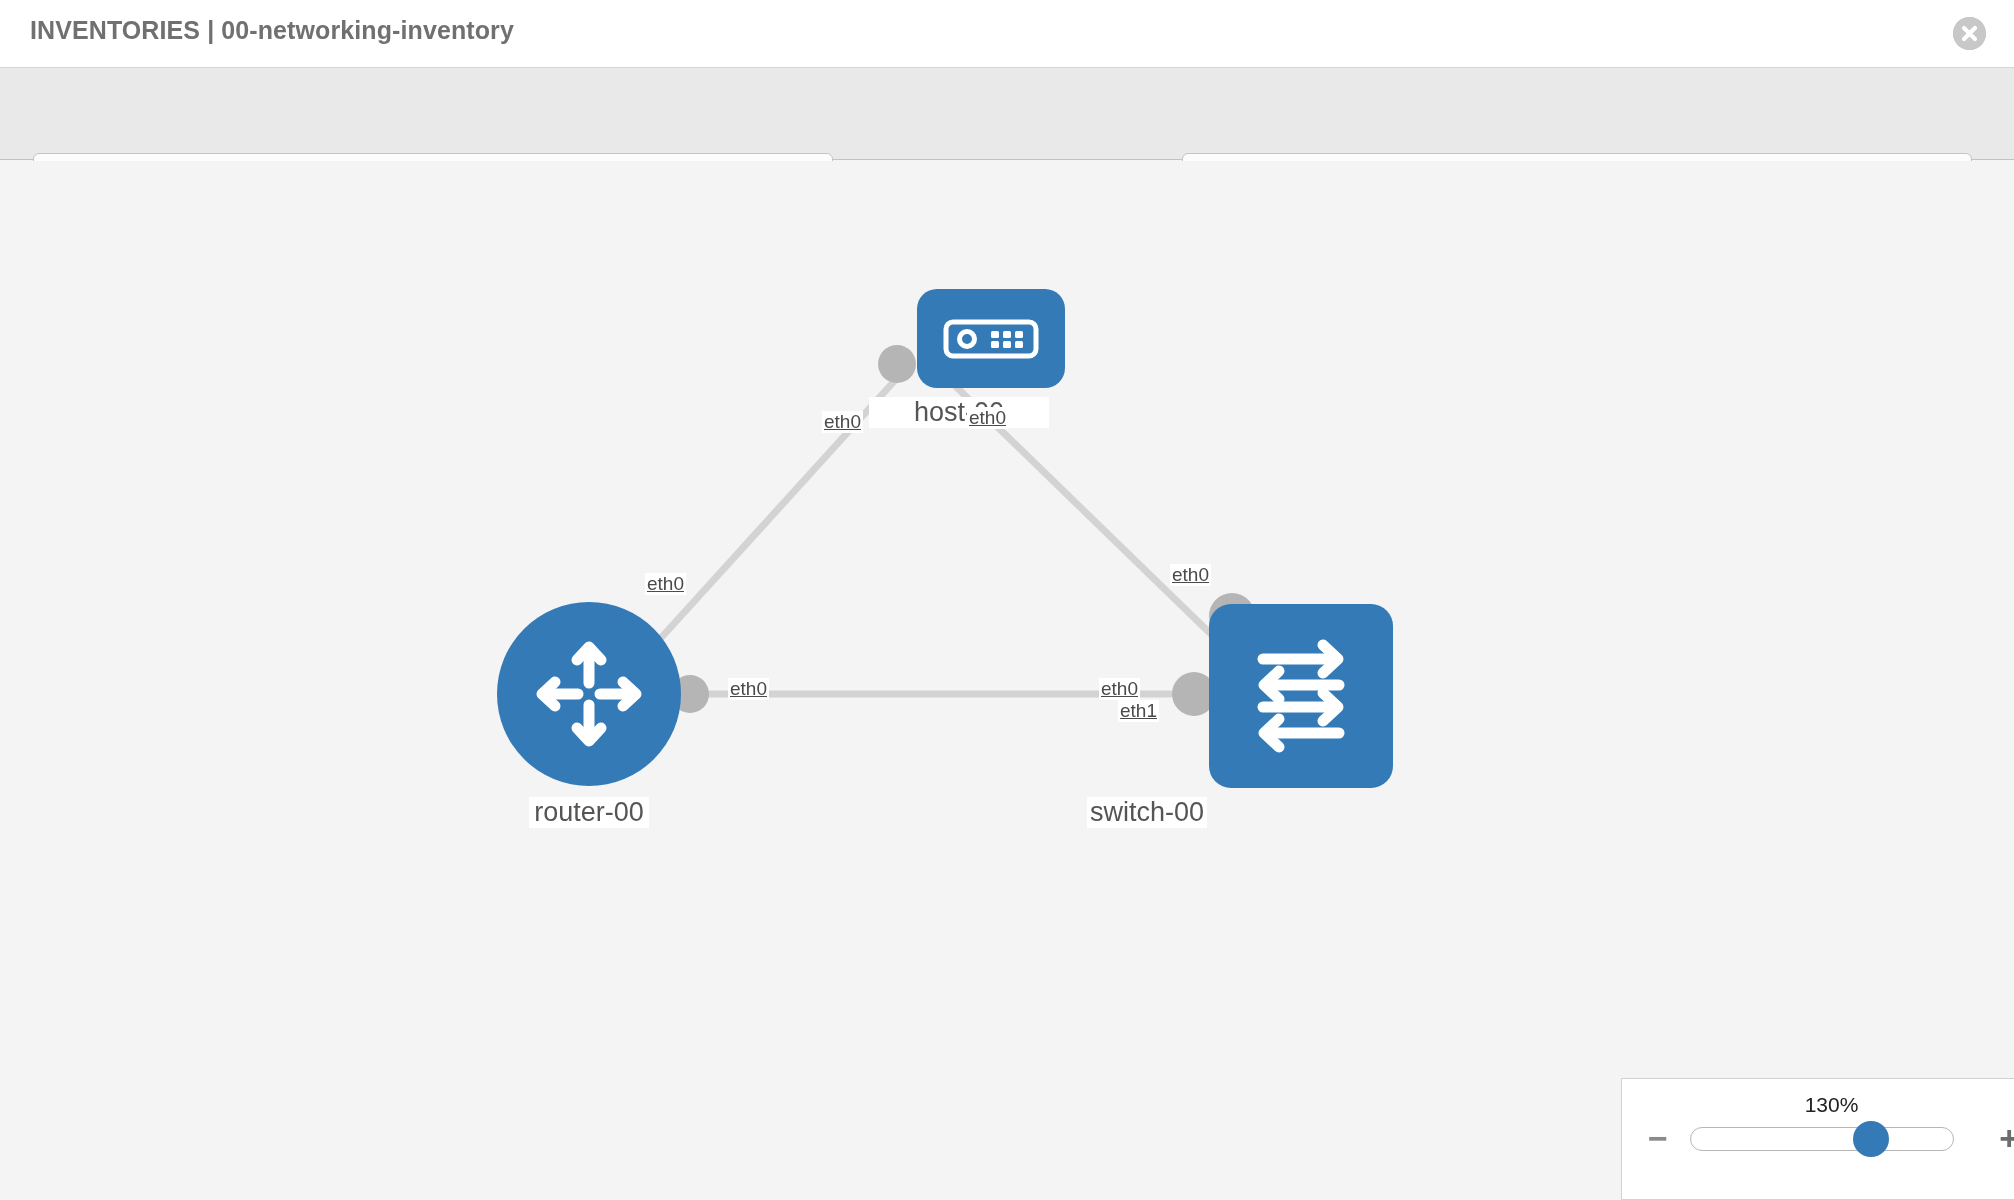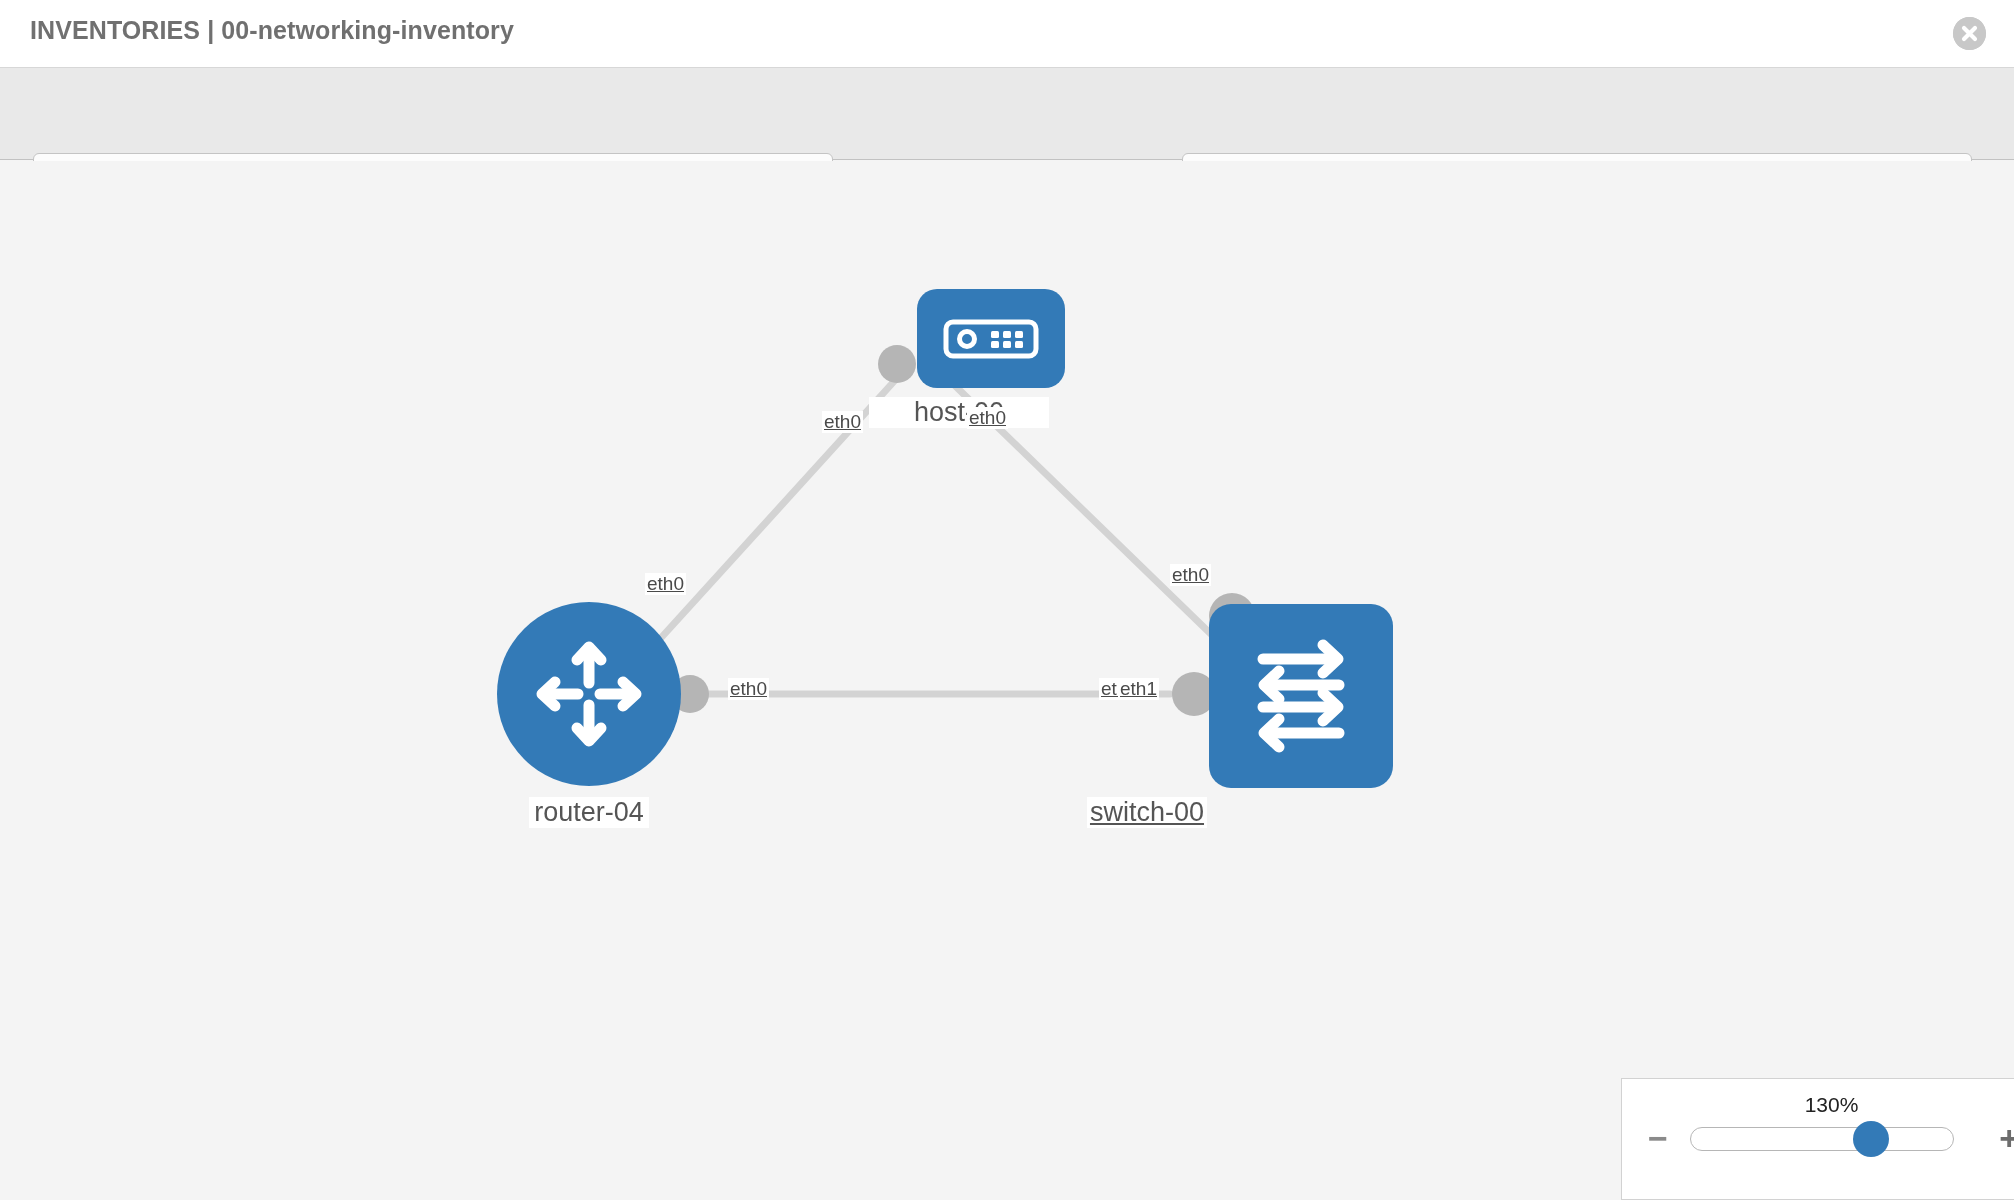--- a/index.html
+++ b/index.html
@@ -228,45 +228,45 @@
             <path d="M59 105 L59 70"></path>
               <path d="M47 93 L59 106 L71 93"></path>
             <path d="M13 59 L48 59"></path>
               <path d="M25 47 L12 59 L25 71"></path>
             <path d="M105 59 L70 59"></path>
               <path d="M93 47 L106 59 L93 71"></path>
           </g>
         </svg>
       </div>
     </div>
-    <div class="node-label" style="left:529px; top:636px; width:120px;">router-04</div>
+    <div class="node-label" style="left:529px; top:636px; width:120px;">router-00</div>
     <div class="port-label" style="left:645px; top:412px;">eth0</div>
     <div class="port-label" style="left:728px; top:517px;">eth0</div>
 
     <div class="node" style="left:1209px; top:443px;">
       <div class="node-shape shape-rounded-rect" style="left:0; top:0; width:184px; height:184px;">
         <svg width="124" height="118" viewBox="0 0 124 118" aria-hidden="true">
           <g stroke="#ffffff" stroke-width="11" stroke-linecap="round" stroke-linejoin="round" fill="none">
             <path d="M24 22 L98 22"></path>
               <path d="M84 8 L99 22 L84 36"></path>
             <path d="M100 48 L26 48"></path>
               <path d="M40 34 L25 48 L40 62"></path>
             <path d="M24 70 L98 70"></path>
               <path d="M84 56 L99 70 L84 84"></path>
             <path d="M100 96 L26 96"></path>
               <path d="M40 82 L25 96 L40 110"></path>
           </g>
         </svg>
       </div>
     </div>
-    <div class="node-label" style="left:1087px; top:636px; width:120px;text-decoration:underline;">switch-00</div>
+    <div class="node-label" style="left:1087px; top:636px; width:120px;">switch-00</div>
     <div class="port-label" style="left:1170px; top:403px;">eth0</div>
 
     <div class="port-label" style="left:1099px; top:517px;">eth0</div>
-    <div class="port-label" style="left:1118px; top:517px;">eth1</div>
+    <div class="port-label" style="left:1118px; top:539px;">eth1</div>
   </div>
 
   <div class="zoom-panel">
     <div class="zoom-value">130%</div>
     <div class="zoom-minus">−</div>
     <div class="zoom-track">
       <div class="zoom-thumb" id="zoom-thumb" style="left: 161.52px;"></div>
     </div>
     <div class="zoom-plus">+</div>
   </div>

